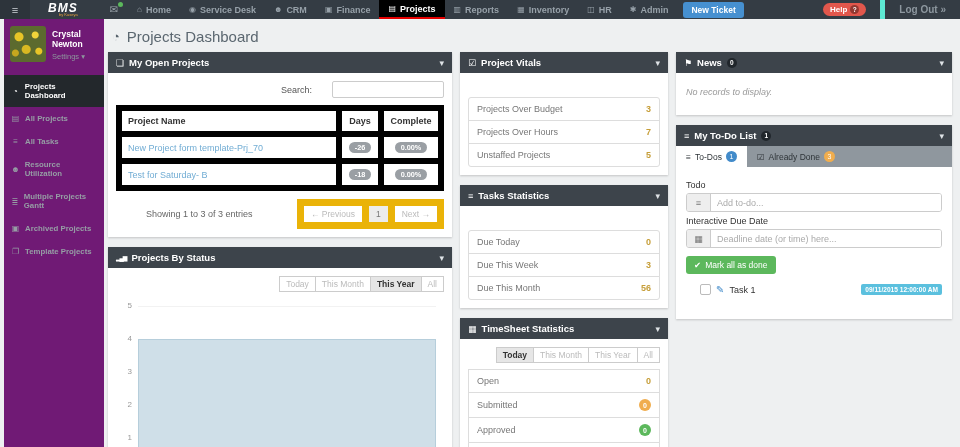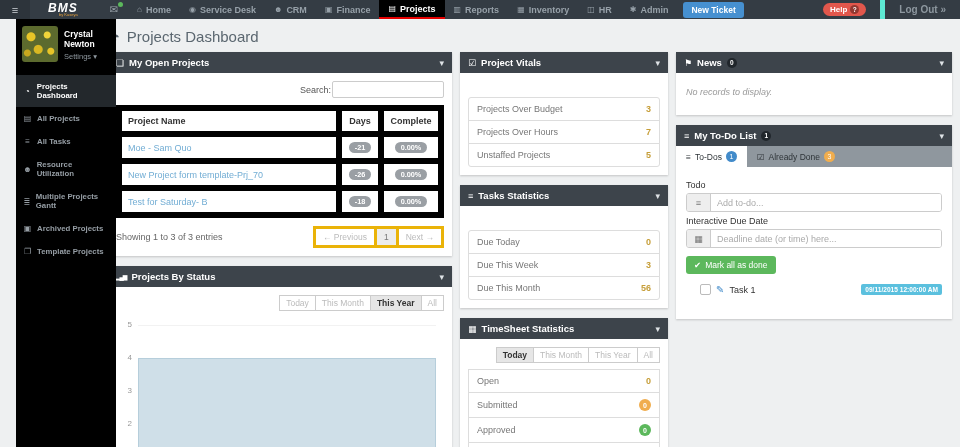--- a/index.html
+++ b/index.html
@@ -18,21 +18,21 @@
   .nav-item { display:flex; align-items:center; gap:4px; padding:0 9px; color:#97a1a9; font-size:9px; font-weight:bold; text-decoration:none; }
   .nav-item .ni { font-size:8px; }
   .nav-item.active { background:#000; color:#fff; border-bottom:2px solid #e60000; }
   .btn-newticket { align-self:center; margin-left:6px; background:#4690d0; color:#fff; font-size:8.5px; font-weight:bold; border:none; border-radius:3px; padding:3px 8px; cursor:pointer; }
   .nav-right { margin-left:auto; display:flex; align-items:center; }
   .btn-help { display:flex; align-items:center; gap:3px; background:#e2574c; color:#fff; font-size:8px; font-weight:bold; border:none; border-radius:9px; padding:2px 7px; margin-right:14px; cursor:pointer; }
   .btn-help .q { display:inline-flex; align-items:center; justify-content:center; width:9px; height:9px; border-radius:50%; background:rgba(0,0,0,.35); font-size:6.5px; }
   .logout { color:#8d979f; font-size:10px; font-weight:bold; text-decoration:none; padding:0 14px; border-left:5px solid #5eead4; display:flex; align-items:center; align-self:stretch; }
 
   
-  .sidebar { position:absolute; top:19px; left:16px; bottom:0; width:100px; background:#000000; z-index:20; }
+  .sidebar { position:absolute; top:19px; left:4px; bottom:0; width:100px; background:#701a75; z-index:20; }
   .user { display:flex; gap:6px; padding:7px 6px 9px; align-items:flex-start; }
   .avatar { width:36px; height:36px; border-radius:3px; flex:0 0 auto; cursor:pointer;
     background: radial-gradient(circle at 25% 30%, #e8c527 0 4px, transparent 5px),
                 radial-gradient(circle at 70% 25%, #f0d43a 0 3px, transparent 4px),
                 radial-gradient(circle at 45% 65%, #d9b822 0 4px, transparent 5px),
                 radial-gradient(circle at 80% 70%, #e8c527 0 3px, transparent 4px),
                 radial-gradient(circle at 15% 75%, #c7a71e 0 3px, transparent 4px),
                 #5c6a2e; }
   .user-meta .uname { color:#fff; font-size:8.5px; font-weight:bold; line-height:10px; padding-top:3px; }
   .user-meta .usettings { color:#8d969d; font-size:7.5px; margin-top:3px; cursor:pointer; }
@@ -51,32 +51,32 @@
   .col3 { flex:1 1 auto; }
 
   .panel { background:#fff; margin-bottom:10px; box-shadow:0 1px 2px rgba(0,0,0,.18); }
   .panel-hd { background:#3d444b; color:#fff; font-size:9.5px; font-weight:bold; padding:5px 8px; display:flex; align-items:center; gap:5px; }
   .panel-hd .hicon { font-size:9px; }
   .panel-hd .chev { margin-left:auto; cursor:pointer; font-size:9px; color:#dfe3e6; }
   .badge-dark { display:inline-flex; align-items:center; justify-content:center; min-width:10px; height:10px; border-radius:50%; background:#20262b; color:#fff; font-size:6.5px; padding:0 2px; }
 
   
   .mop-body { padding:8px; }
-  .search-row { display:flex; justify-content:flex-end; align-items:center; gap:1px; font-size:9px; color:#555; margin-bottom:7px; }
+  .search-row { display:flex; justify-content:flex-end; align-items:center; gap:20px; font-size:9px; color:#555; margin-bottom:7px; }
   .search-row input { width:112px; height:17px; border:1px solid #ccc; border-radius:2px; font-size:9px; padding:0 4px; }
   table.mop { width:100%; border-collapse:collapse; font-size:9px; }
   table.mop th, table.mop td { border:6px solid #000000; padding:5px 6px; text-align:left; }
   table.mop th { color:#333; }
   table.mop th.c, table.mop td.c { text-align:center; }
   .plink { color:#72add4; text-decoration:none; cursor:pointer; }
   .pill { display:inline-block; background:#9a9fa4; color:#fff; font-size:7.3px; font-weight:bold; border-radius:8px; padding:1px 6px; }
-  .mop-foot { display:flex; justify-content:space-between; align-items:center; margin-top:8px; }
+  .mop-foot { display:flex; justify-content:space-between; align-items:center; margin-top:8px;margin-left:30px; }
   .showing { font-size:9px; color:#666; }
   .pager { display:flex; }
-  .pg { font-size:8.5px; padding:3px 7px; border:3px solid #eab308; background:#fff; color:#bbb; cursor:pointer; }
+  .pg { font-size:8.5px; padding:3px 7px; border:7px solid #eab308; background:#fff; color:#bbb; cursor:pointer; }
   .pg.num { background:#ececec; color:#777; border-left:none; border-right:none; }
 
   
   .filters { display:flex; justify-content:flex-end; }
   .fbtn { font-size:8.5px; padding:2px 6px; border:1px solid #ccc; background:#fff; color:#bbb; cursor:pointer; margin-left:-1px; }
   .fbtn.active { background:#e6e6e6; color:#333; font-weight:bold; }
 
   
   .pbs-body { padding:8px 8px 0; }
   .chart { position:relative; height:190px; margin-top:8px; }
@@ -242,25 +242,20 @@
               <input type="text" style="">
             </div>
             <table class="mop">
               <tbody>
                   <tr>
                 <th>Project Name</th>
                 <th class="c" style="width:42px">Days</th>
                 <th class="c" style="width:60px">Complete</th>
               </tr>
               <tr>
-                <td><a class="plink">Moe - Sam Quo</a></td>
-                <td class="c"><span class="pill">-21</span></td>
-                <td class="c"><span class="pill">0.00%</span></td>
-              </tr>
-              <tr>
                 <td><a class="plink">New Project form template-Prj_70</a></td>
                 <td class="c"><span class="pill">-26</span></td>
                 <td class="c"><span class="pill">0.00%</span></td>
               </tr>
               <tr>
                 <td><a class="plink">Test for Saturday- B</a></td>
                 <td class="c"><span class="pill">-18</span></td>
                 <td class="c"><span class="pill">0.00%</span></td>
               </tr>
             </tbody>

